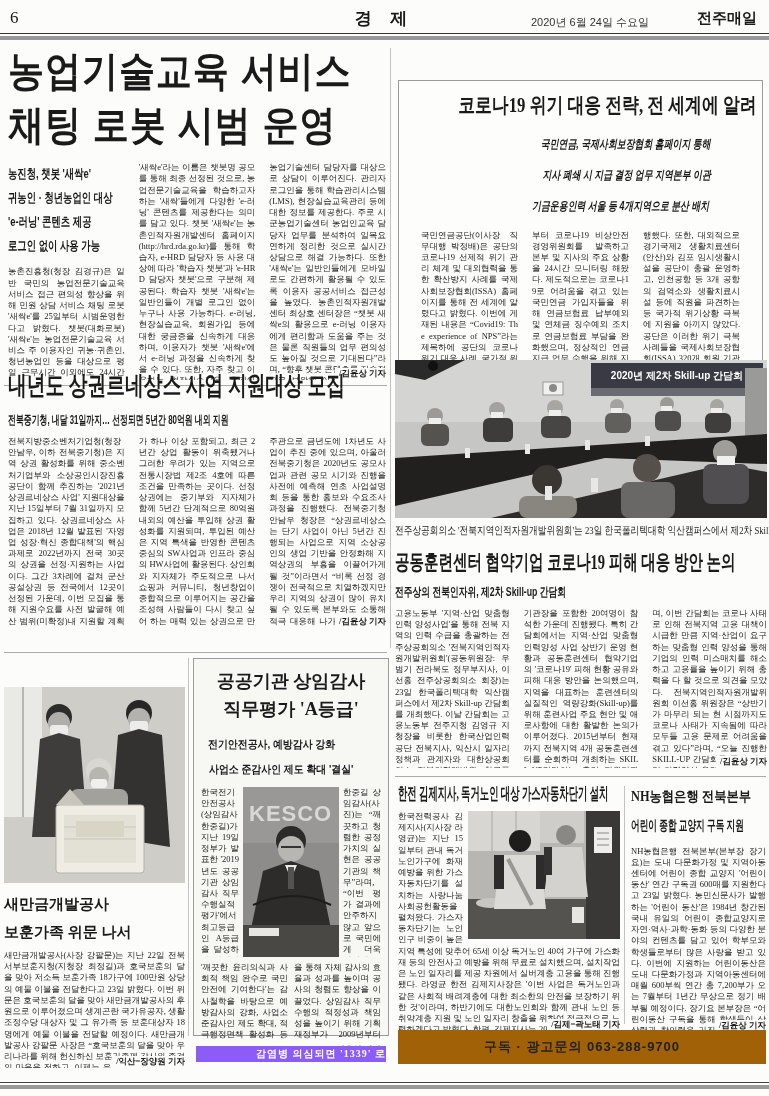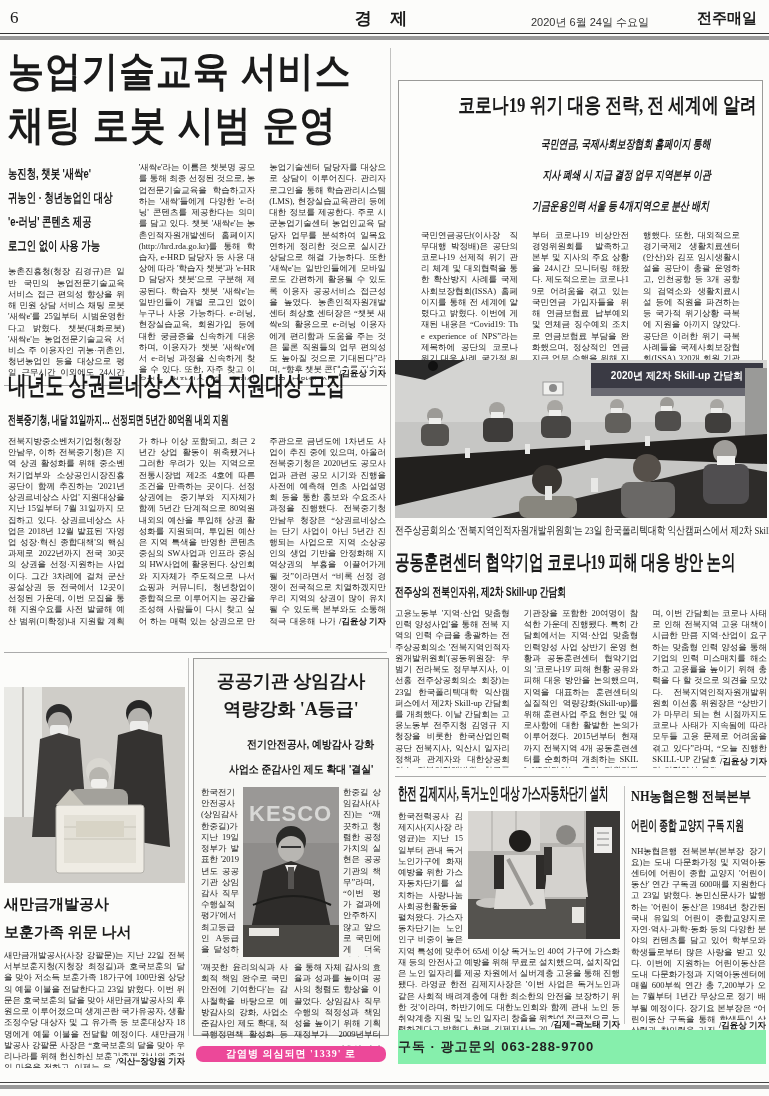--- a/index.html
+++ b/index.html
@@ -24,22 +24,22 @@
   .cxc{display:inline-block;white-space:nowrap;transform-origin:center center;}
   .vrule{position:absolute;width:1px;background:#c2c2c0;}
   .hrule{position:absolute;height:1px;background:#aaa;}
   
   .h-main{font-size:41px;font-weight:900;line-height:1.32;letter-spacing:1px;font-family:"Liberation Sans","DejaVu Sans",sans-serif;}
   .h-serif{font-weight:bold;font-family:"Liberation Serif","DejaVu Serif",serif;}
   .deckline{font-weight:bold;font-family:"Liberation Sans","DejaVu Sans",sans-serif;}
   .boxed{border:1px solid #9a9a98;background:#fdfdfb;}
   .photo{display:block;background:#cfcfcd;}
   .caption{font-size:11px;color:#222;font-family:Liberation Serif, serif;}
-  .banner-dark{background:#ec4899;color:#fff;text-align:center;font-weight:bold;font-size:10px;line-height:16px;letter-spacing:1px;border-radius:7px;}
-  .banner-gray{background:#86efac;color:#222;text-align:left;font-weight:bold;font-size:13px;line-height:34px;letter-spacing:1px;}
+  .banner-dark{background:#8b5cf6;color:#fff;text-align:right;font-weight:bold;font-size:10px;line-height:16px;letter-spacing:1px;}
+  .banner-gray{background:#a16207;color:#222;text-align:center;font-weight:bold;font-size:13px;line-height:34px;letter-spacing:1px;}
   .ftr1{position:absolute;left:0;top:1082px;width:769px;height:1px;background:#444;}
   .ftr2{position:absolute;left:0;top:1085px;width:769px;height:4px;background:#999;}
 </style>
 </head>
 <body>
 
 <div id="page">
 
   <div class="hdr">
     <div class="pagenum">6</div>
@@ -218,23 +218,23 @@
       <div class="bodytxt">새만금개발공사(사장 강팔문)는 지난 22일 전북서부보훈지청(지청장 최정길)과 호국보훈의 달을 맞아 저소득 보훈가족 18가구에 100만원 상당의 예물 이불을 전달한다고 23일 밝혔다. 이번 위문은 호국보훈의 달을 맞아 새만금개발공사의 후원으로 이루어졌으며 생계곤란 국가유공자, 생활조정수당 대상자 및 그 유가족 등 보훈대상자 18명에게 예물 이불을 전달할 예정이다. 새만금개발공사 강팔문 사장은 “호국보훈의 달을 맞아 우리나라를 위해 헌신하신 보훈가족께 감사와 존경의 마음을 전하고, 이제는 우리가 그분들에게 보답할 차례”라고 전했다. 한편 전북서부보훈지청은 고령 참전유공자의 재가복지서비스를 지원하는 한전, 지역사회 유관기관 및 단체, 업체 등과 더불어 보훈가족이 실감할 수 있는 든든한 보훈 복지 실천을 위해 최선을 다할 계획이다.</div>
       <div class="byline-abs">/익산=장양원 기자</div>
     </div>
   </div>
 
   <div class="vrule" style="left:188px;top:658px;height:378px;"></div>
 
   <div class="abs boxed" style="left:193px;top:658px;width:196px;height:378px;box-sizing:border-box;padding:9px 7px;background:#f7f7f4;">
     <div style="text-align:center;line-height:1.55;">
       <span class="h-serif" style="font-size:18px;">공공기관 상임감사</span><br>
-      <span class="h-serif" style="font-size:18px;">역량강화 'A등급'</span>
-    </div>
-    <div style="text-align:right;margin:6px 0 6px 0;line-height:1.6;">
+      <span class="h-serif" style="font-size:18px;">직무평가 'A등급'</span>
+    </div>
+    <div style="text-align:left;margin:6px 0 6px 0;line-height:1.6;">
       <span class="cxc deckline" style="font-size:11px;transform:scaleX(0.9);">전기안전공사, 예방감사 강화</span><br>
       <span class="cxc deckline" style="font-size:11px;transform:scaleX(0.9);">사업소 준감사인 제도 확대 '결실'</span>
     </div>
     <div style="display:flex;gap:4px;height:170px;">
       <div class="bodytxt" style="width:38px;overflow:hidden;">한국전기안전공사(상임감사 한중길)가 지난 19일 정부가 발표한 '2019년도 공공기관 상임감사 직무수행실적 평가'에서 최고등급인 A등급을 달성하며 자체감사의 우수성을 인정받았다. 공사는 2018년 9월 한중길 상임감사 취임 이후 감사역량 강화를 위한 노력을 펼쳐왔다.</div>
       <svg class="photo" width="96" height="170" viewBox="0 0 96 170" style="flex:none;">
         <rect x="0" y="0" width="96" height="170" fill="#8e8c8a"></rect>
         <rect x="0" y="0" width="96" height="56" fill="#9a9896"></rect>
         <text x="6" y="34" font-size="22" font-weight="bold" fill="#d8d8d6" font-family="'Liberation Sans',sans-serif" letter-spacing="1">KESCO</text>
         <circle cx="48" cy="54" r="15" fill="#2a2a28"></circle>

